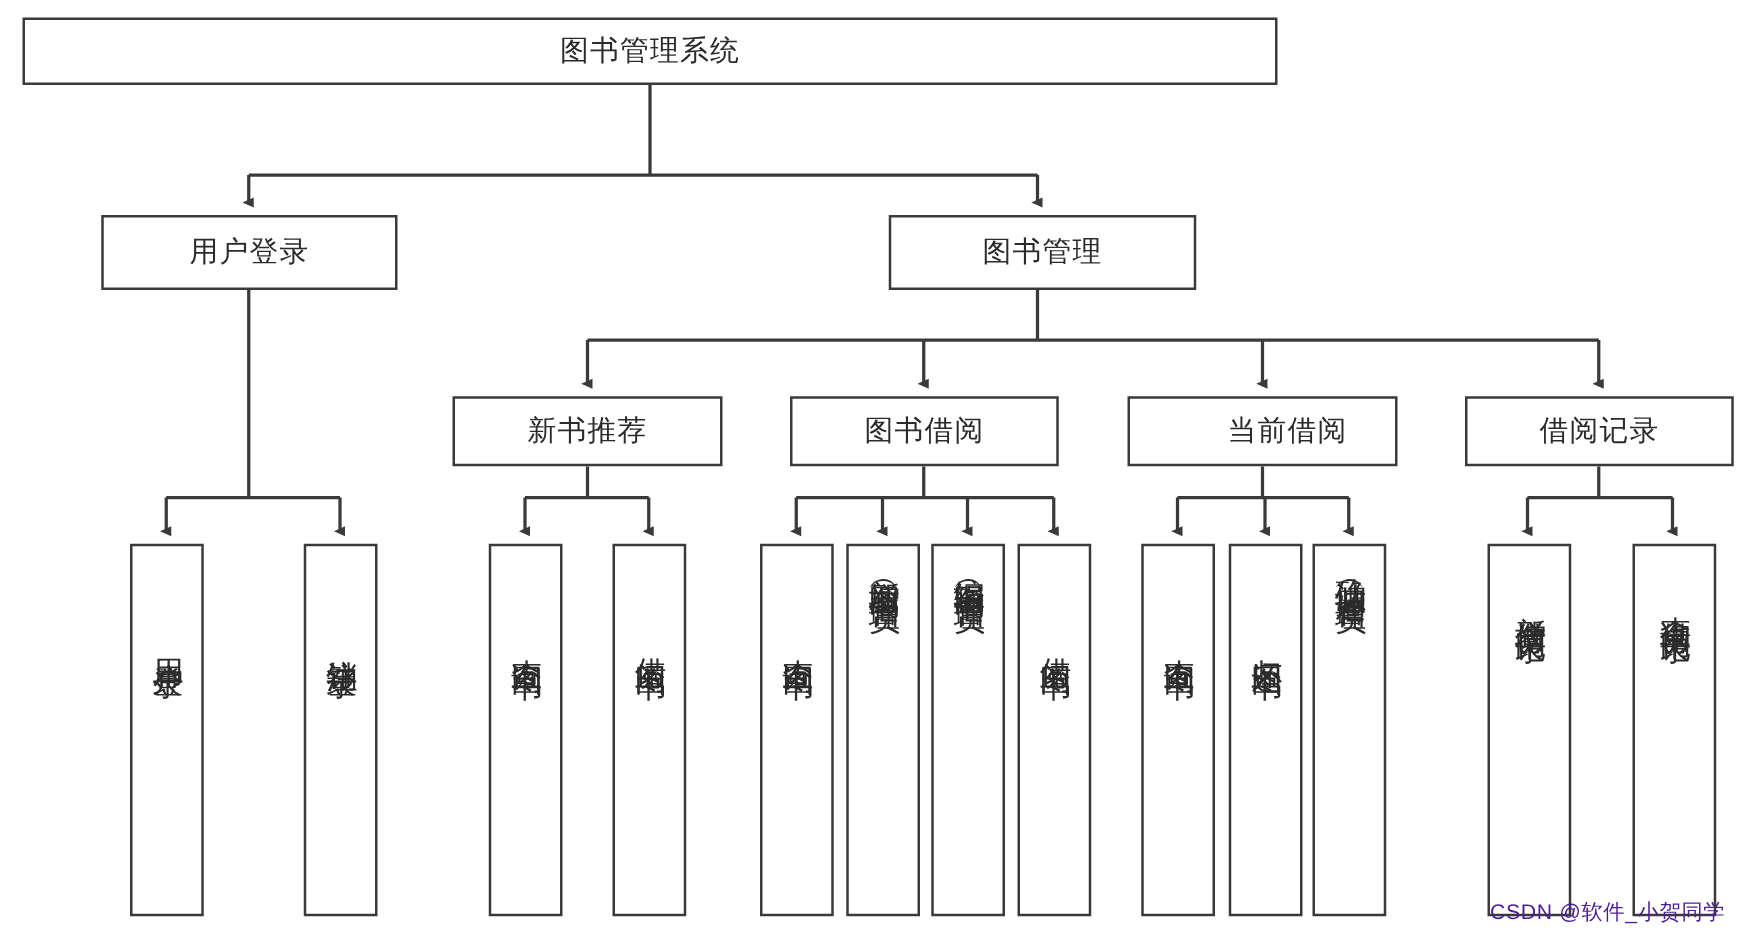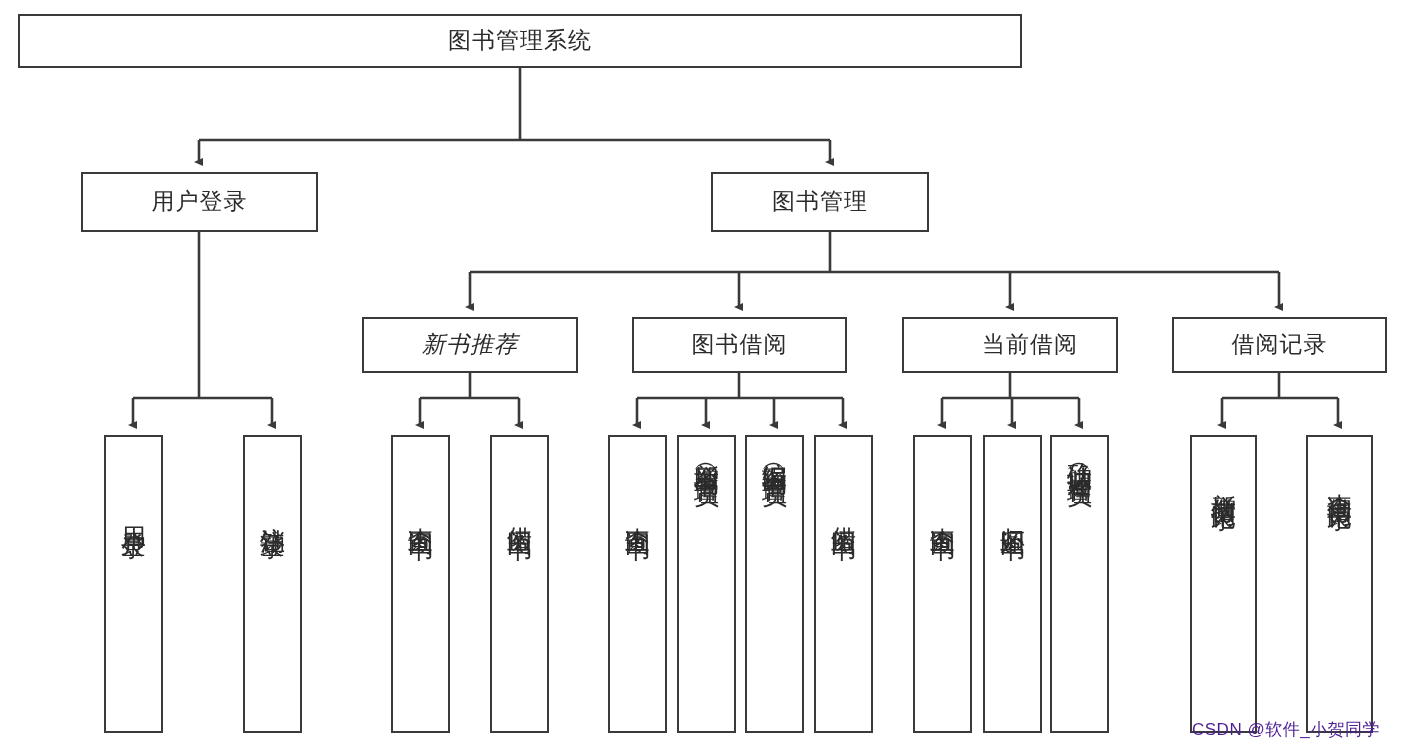--- a/index.html
+++ b/index.html
@@ -126,25 +126,25 @@
     </g>
   </svg>
 
   <div class="node h root" style="left:18px; top:14px; width:1004px; height:54px;">
     <span class="label">图书管理系统</span>
   </div>
 
   <div class="node h" style="left:81px; top:172px; width:237px; height:60px;">
     <span class="label">用户登录</span>
   </div>
-  <div class="node h" style="left:711px; top:172px; width:218px; height:60px;">
+  <div class="node h" style="left:711px; top:172px; width:246px; height:60px;">
     <span class="label">图书管理</span>
   </div>
 
-  <div class="node h" style="left:362px; top:317px; width:216px; height:56px;font-style:italic;">
+  <div class="node h" style="left:362px; top:317px; width:216px; height:56px;">
     <span class="label">新书推荐</span>
   </div>
   <div class="node h" style="left:632px; top:317px; width:215px; height:56px;">
     <span class="label">图书借阅</span>
   </div>
   <div class="node h" style="left:902px; top:317px; width:216px; height:56px;padding-left:40px;">
     <span class="label">当前借阅</span>
   </div>
   <div class="node h" style="left:1172px; top:317px; width:215px; height:56px;">
     <span class="label">借阅记录</span>

